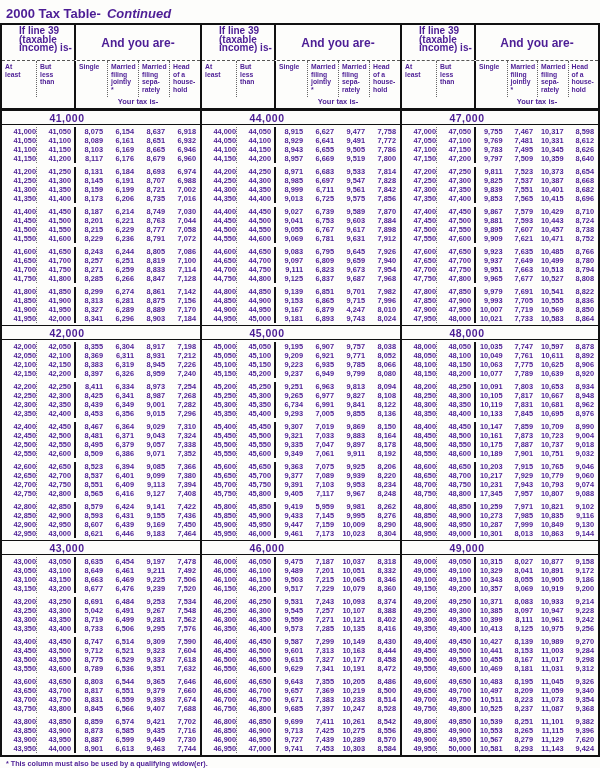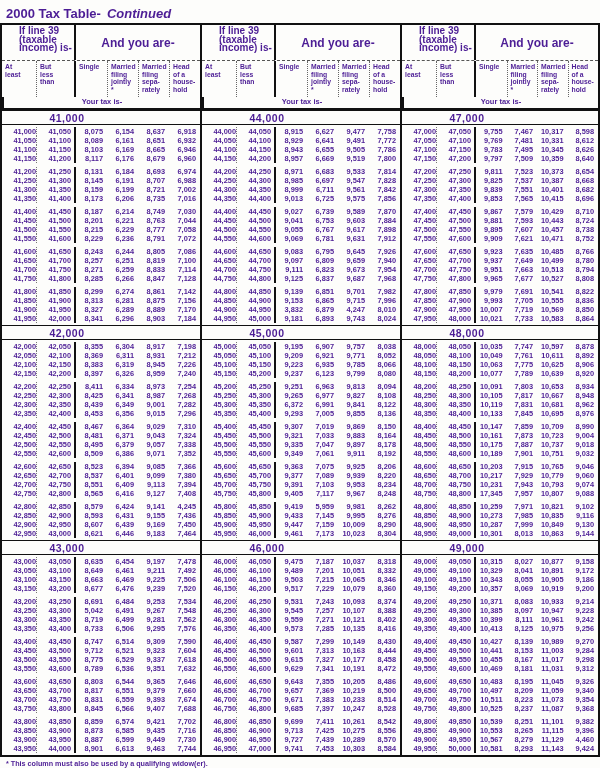--- a/index.html
+++ b/index.html
@@ -17,21 +17,21 @@
   .incbox { width:72px; padding:2px 1px 0 17px; font-size:10px; font-weight:bold; white-space:pre-line; line-height:8.5px; }
   .andyou { flex:1; border-left:2px solid #111; display:flex; align-items:center; justify-content:center;
             font-size:12px; font-weight:bold; }
   .ghead-r2 { display:flex; height:36px; }
   .hl { white-space:pre-line; font-size:6.8px; font-weight:bold; line-height:7.5px; padding-top:2px; }
   .h-al { width:34px; padding-left:3px; }
   .h-bl { width:38px; border-left:1px dotted #666; padding-left:3px; }
   .taxhead { flex:1; border-left:2px solid #111; display:flex; }
   .taxhead .hl { width:25%; padding-left:3px; }
   .taxhead .hl + .hl { border-left:1px dotted #666; }
-  .yourtax { display:flex; height:11px;flex-direction:column; }
+  .yourtax { display:flex; height:11px; }
   .yourtax .sp { width:72px; }
   .yourtax .yt { flex:1; border-left:2px solid #111; text-align:center; font-size:7.5px; font-weight:bold; line-height:10px; }
 
   
   .banner { height:15px; border-bottom:1px solid #111; border-top:1px solid #111; }
   .banner .blab { width:130px; text-align:center; font-size:10.5px; font-weight:bold; line-height:14px; letter-spacing:.5px; }
   .block-rows { padding-top:2px; }
   .rgroup { margin-bottom:4px; }
   .rgroup:last-child { margin-bottom:2px; }
   .trow { display:flex; height:9px; line-height:9px; font-size:7.4px; font-weight:bold; }
@@ -477,21 +477,21 @@
               </div>
             </div>
             <div class="rgroup">
               <div class="trow">
                 <span class="c-al">42,800</span>
                 <span class="c-bl">42,850</span>
                 <span class="taxw">
                   <span>8,579</span>
                   <span>6,424</span>
                   <span>9,141</span>
-                  <span>4,245</span>
+                  <span>7,422</span>
                 </span>
               </div>
               <div class="trow">
                 <span class="c-al">42,850</span>
                 <span class="c-bl">42,900</span>
                 <span class="taxw">
                   <span>8,593</span>
                   <span>6,431</span>
                   <span>9,155</span>
                   <span>7,436</span>
@@ -964,21 +964,21 @@
                   <span>9,153</span>
                   <span>6,865</span>
                   <span>9,715</span>
                   <span>7,996</span>
                 </span>
               </div>
               <div class="trow">
                 <span class="c-al">44,900</span>
                 <span class="c-bl">44,950</span>
                 <span class="taxw">
-                  <span>3,832</span>
+                  <span>9,167</span>
                   <span>6,879</span>
                   <span>4,247</span>
                   <span>8,010</span>
                 </span>
               </div>
               <div class="trow">
                 <span class="c-al">44,950</span>
                 <span class="c-bl">45,000</span>
                 <span class="taxw">
                   <span>9,181</span>
@@ -1024,21 +1024,21 @@
                   <span>6,935</span>
                   <span>9,785</span>
                   <span>8,066</span>
                 </span>
               </div>
               <div class="trow">
                 <span class="c-al">45,150</span>
                 <span class="c-bl">45,200</span>
                 <span class="taxw">
                   <span>9,237</span>
-                  <span>6,123</span>
+                  <span>6,949</span>
                   <span>9,799</span>
                   <span>8,080</span>
                 </span>
               </div>
             </div>
             <div class="rgroup">
               <div class="trow">
                 <span class="c-al">45,200</span>
                 <span class="c-bl">45,250</span>
                 <span class="taxw">
@@ -1055,21 +1055,21 @@
                   <span>9,265</span>
                   <span>6,977</span>
                   <span>9,827</span>
                   <span>8,108</span>
                 </span>
               </div>
               <div class="trow">
                 <span class="c-al">45,300</span>
                 <span class="c-bl">45,350</span>
                 <span class="taxw">
-                  <span>6,372</span>
+                  <span>6,734</span>
                   <span>6,991</span>
                   <span>9,841</span>
                   <span>8,122</span>
                 </span>
               </div>
               <div class="trow">
                 <span class="c-al">45,350</span>
                 <span class="c-bl">45,400</span>
                 <span class="taxw">
                   <span>9,293</span>
@@ -2088,21 +2088,21 @@
                   <span>9,396</span>
                 </span>
               </div>
               <div class="trow">
                 <span class="c-al">49,900</span>
                 <span class="c-bl">49,950</span>
                 <span class="taxw">
                   <span>10,567</span>
                   <span>8,279</span>
                   <span>11,129</span>
-                  <span>4,460</span>
+                  <span>7,620</span>
                 </span>
               </div>
               <div class="trow">
                 <span class="c-al">49,950</span>
                 <span class="c-bl">50,000</span>
                 <span class="taxw">
                   <span>10,581</span>
                   <span>8,293</span>
                   <span>11,143</span>
                   <span>9,424</span>

